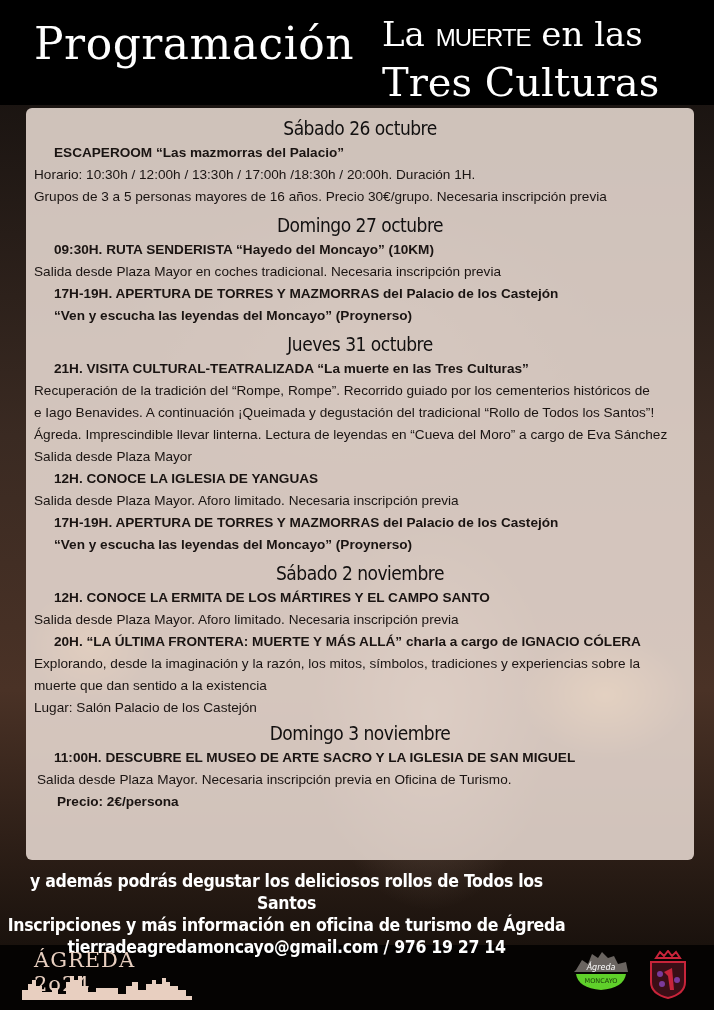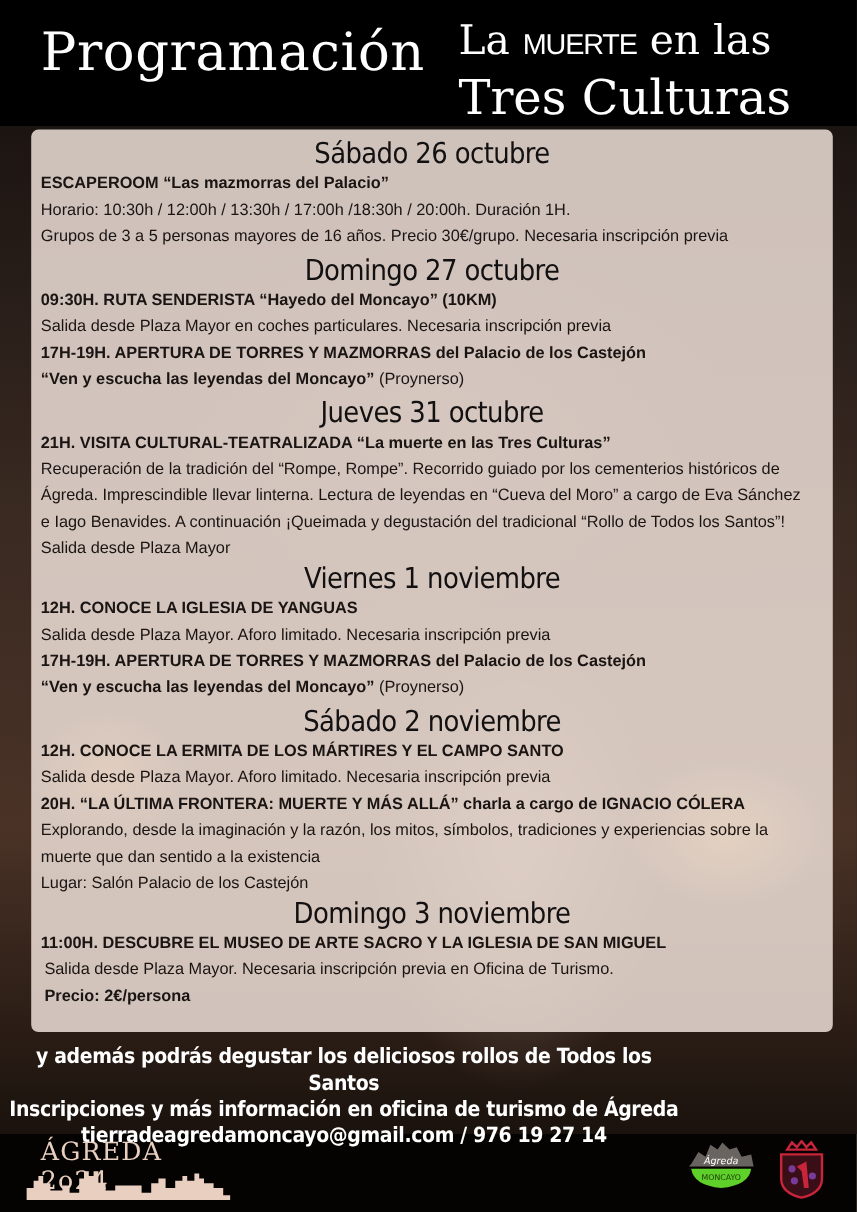--- a/index.html
+++ b/index.html
@@ -33,26 +33,26 @@
 
     .panel {
       position:absolute; left:26px; top:108px; width:668px; height:752px;
       background:rgba(236,222,214,0.86);
       border-radius:6px;
       box-sizing:border-box; padding:6px 8px 0 8px;
       color:#1a1412;
     }
     .day {
       text-align:center; font-family:"DejaVu Sans Condensed","DejaVu Sans", sans-serif;
-      font-size:24px; font-weight:normal; letter-spacing:-0.5px;
+      font-size:19px; font-weight:normal; letter-spacing:-0.5px;
       color:#121010; height:28px; line-height:28px;
     }
     .line { font-size:13.6px; line-height:22px; white-space:nowrap; font-family:"Liberation Sans", sans-serif; }
-    .line.bold { font-weight:bold; }
-    .line .light { font-weight:normal; }
+    .line.bold { font-weight:bold;margin-left:20px; }
+    .line .light { font-weight:bold; }
     .indent { padding-left:3px; }
 
     .footer-text {
       position:absolute; left:0; top:870px; width:573px; text-align:center;
       color:#fff; font-family:"DejaVu Sans Condensed","DejaVu Sans", sans-serif;
       font-size:17.5px; line-height:22px; font-weight:bold; letter-spacing:-0.3px;
     }
     .logo-agreda { position:absolute; left:22px; top:948px; width:170px; height:52px; }
     .logo-agreda .txt {
       color:#e8cfc0; font-family:"DejaVu Serif", serif; font-size:21px; letter-spacing:1px;
@@ -77,32 +77,31 @@
 
 <div class="panel">
 
   <div class="day">Sábado 26 octubre</div>
   <div class="line bold"><span>ESCAPEROOM “Las mazmorras del Palacio”</span></div>
   <div class="line">Horario: 10:30h / 12:00h / 13:30h / 17:00h  /18:30h / 20:00h. Duración 1H.</div>
   <div class="line">Grupos de 3 a 5 personas mayores de 16 años. Precio 30€/grupo. Necesaria inscripción previa</div>
 
   <div class="day" style="margin-top:3px">Domingo 27 octubre</div>
   <div class="line bold">09:30H. RUTA SENDERISTA “Hayedo del Moncayo” (10KM)</div>
-  <div class="line">Salida desde Plaza Mayor en coches particulares. Necesaria inscripción previa</div>
+  <div class="line">Salida desde Plaza Mayor en coches tradicional. Necesaria inscripción previa</div>
   <div class="line bold">17H-19H. APERTURA DE TORRES Y MAZMORRAS del Palacio de los Castejón</div>
   <div class="line bold"><span>“Ven y escucha las leyendas del Moncayo”</span><span class="light"> (Proynerso)</span></div>
 
   <div class="day" style="margin-top:3px">Jueves 31 octubre</div>
   <div class="line bold">21H. VISITA CULTURAL-TEATRALIZADA “La muerte en las Tres Culturas”</div>
   <div class="line">Recuperación de la tradición del “Rompe, Rompe”. Recorrido guiado por los cementerios históricos de</div>
+  <div class="line">e Iago Benavides. A continuación ¡Queimada y degustación del tradicional “Rollo de Todos los Santos”!</div>
   <div class="line">Ágreda. Imprescindible llevar linterna. Lectura de leyendas en “Cueva del Moro” a cargo de Eva Sánchez</div>
-  <div class="line">e Iago Benavides. A continuación ¡Queimada y degustación del tradicional “Rollo de Todos los Santos”!</div>
   <div class="line">Salida desde Plaza Mayor</div>
 
-  <div class="day">Viernes 1 noviembre</div>
   <div class="line bold">12H. CONOCE LA IGLESIA DE YANGUAS</div>
   <div class="line">Salida desde Plaza Mayor. Aforo limitado. Necesaria inscripción previa</div>
   <div class="line bold">17H-19H. APERTURA DE TORRES Y MAZMORRAS del Palacio de los Castejón</div>
   <div class="line bold"><span>“Ven y escucha las leyendas del Moncayo”</span><span class="light"> (Proynerso)</span></div>
 
   <div class="day" style="margin-top:3px">Sábado 2 noviembre</div>
   <div class="line bold">12H. CONOCE LA ERMITA DE LOS MÁRTIRES Y EL CAMPO SANTO</div>
   <div class="line">Salida desde Plaza Mayor. Aforo limitado. Necesaria inscripción previa</div>
   <div class="line bold">20H. “LA ÚLTIMA FRONTERA: MUERTE Y MÁS ALLÁ” charla a cargo de IGNACIO CÓLERA</div>
   <div class="line">Explorando, desde la imaginación y la razón, los mitos, símbolos, tradiciones y experiencias sobre la</div>

